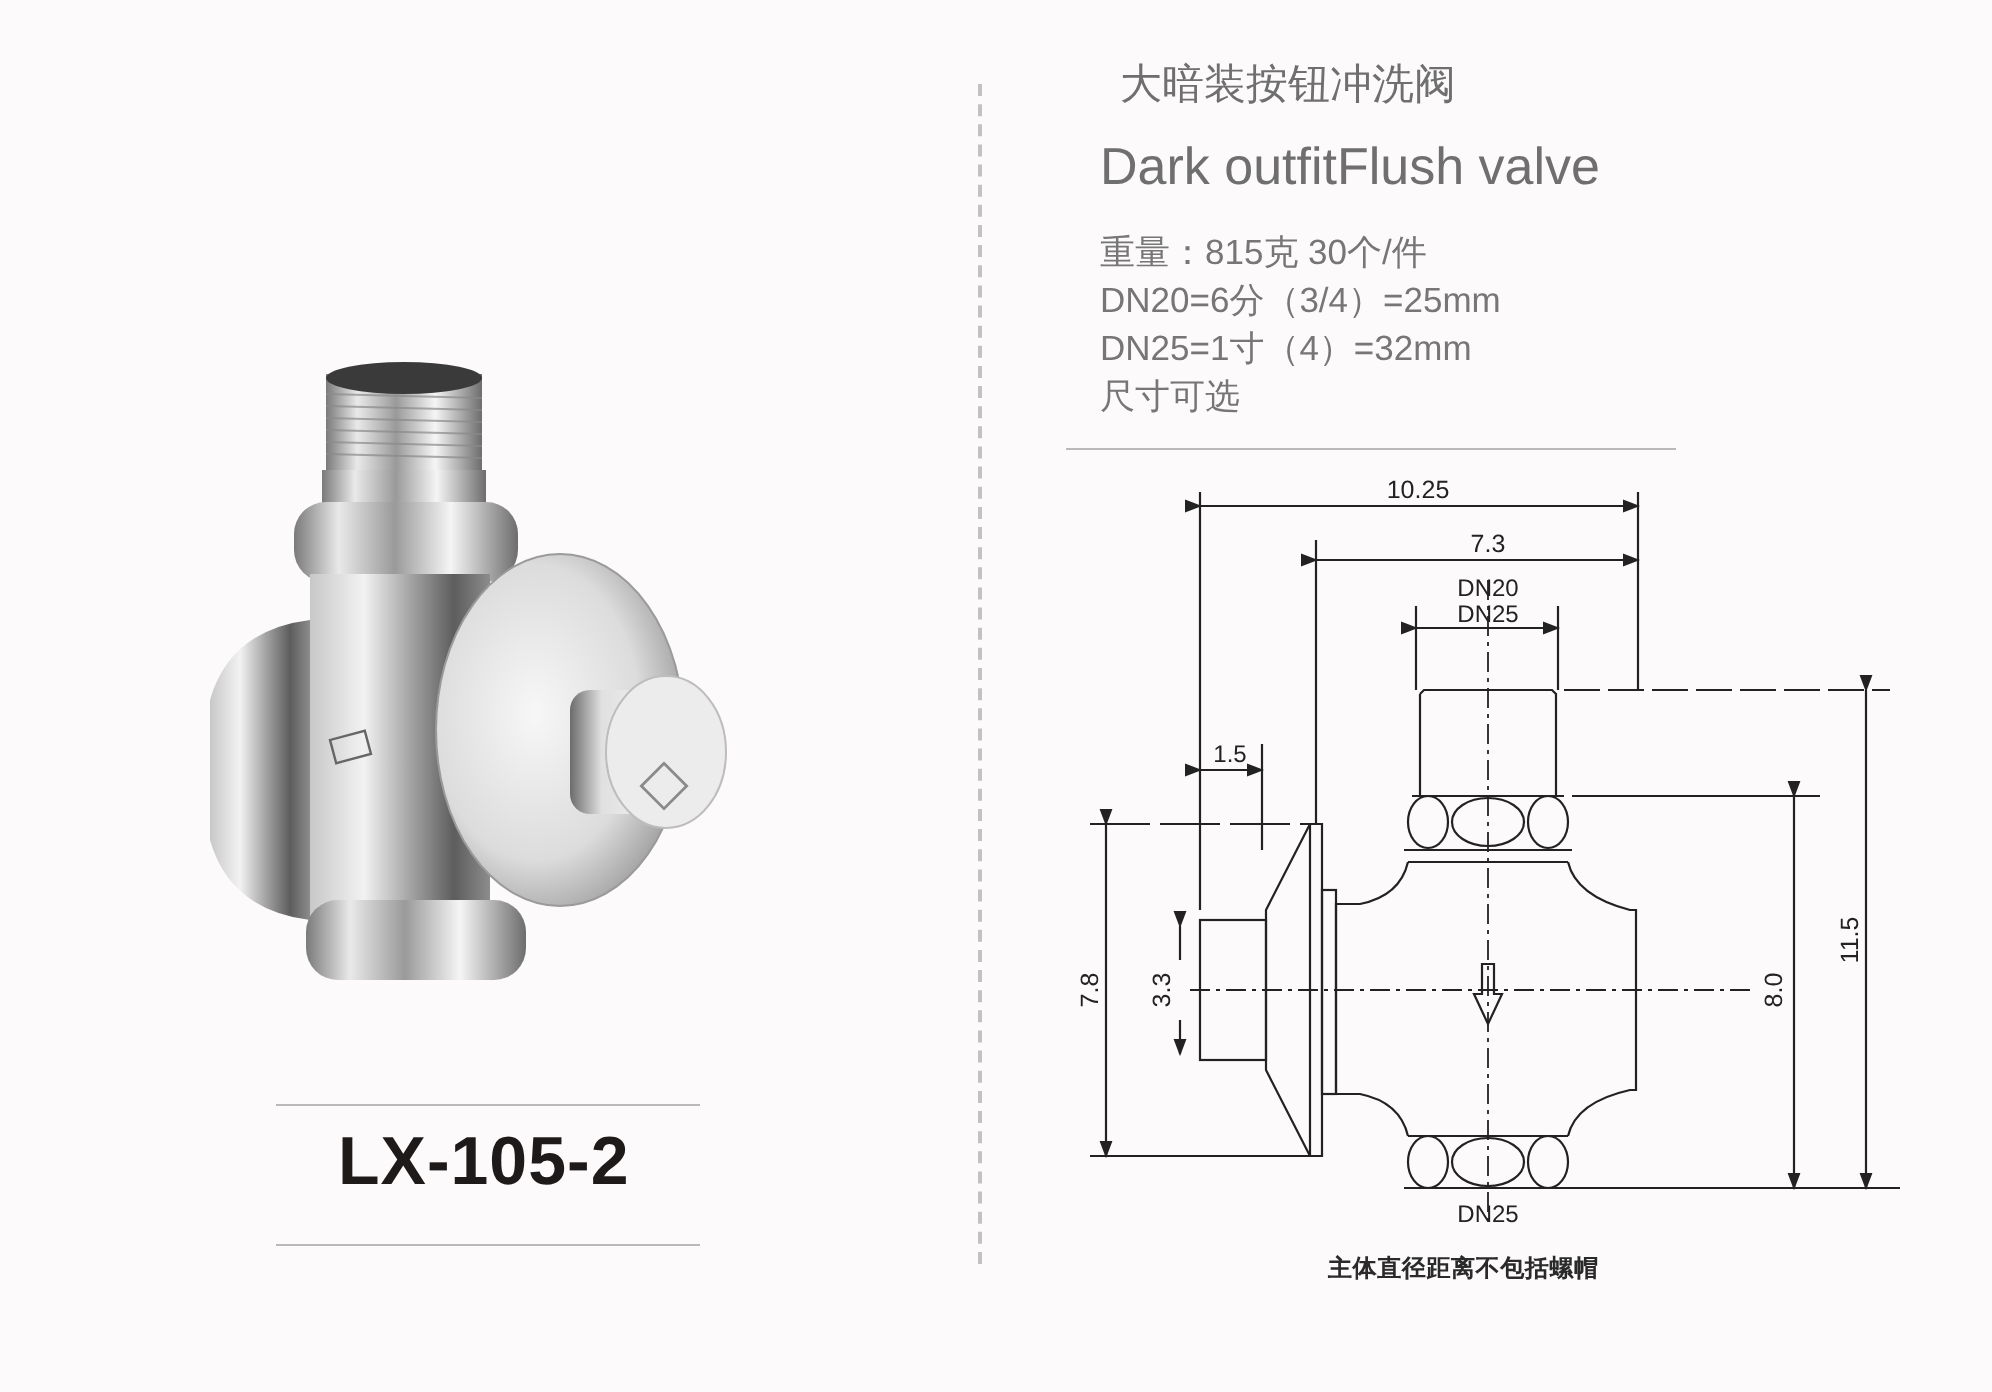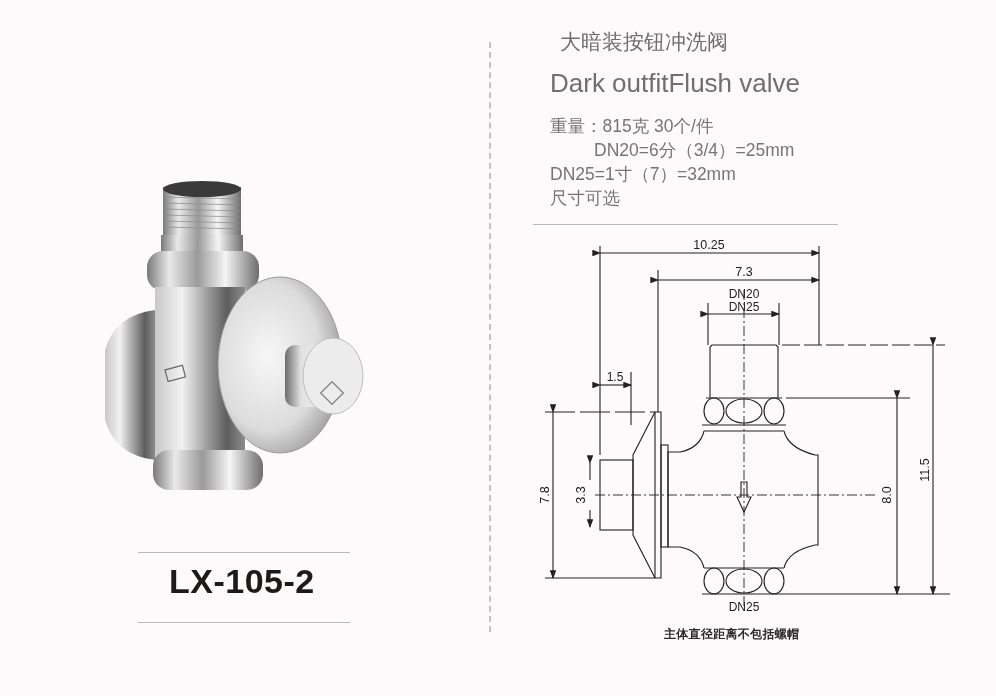--- a/index.html
+++ b/index.html
@@ -92,22 +92,22 @@
 </div>
 
 <div class="abs hline" style="left:138px; top:552px; width:212px;"></div>
 <div class="abs model">LX-105-2</div>
 <div class="abs hline" style="left:138px; top:622px; width:212px;"></div>
 
 <div class="abs title-cn">大暗装按钮冲洗阀</div>
 <div class="abs title-en">Dark outfitFlush valve</div>
 
 <div class="abs spec" style="top:114px;">重量：815克   30个/件</div>
-<div class="abs spec" style="top:138px;margin-left:44px;">DN20=6分（3/4）=25mm</div>
-<div class="abs spec" style="top:162px;">DN25=1寸（7）=32mm</div>
+<div class="abs spec" style="top:138px;">DN20=6分（3/4）=25mm</div>
+<div class="abs spec" style="top:162px;">DN25=1寸（4）=32mm</div>
 <div class="abs spec" style="top:186px;">尺寸可选</div>
 
 <div class="abs hline" style="left:533px; top:224px; width:305px;"></div>
 
 <svg class="abs" style="left:530px; top:228px;" width="440" height="395" viewBox="530 228 440 395">
   <defs>
     <marker id="arr" markerWidth="8" markerHeight="6" refX="7" refY="3" orient="auto">
       <path d="M0,0 L8,3 L0,6 Z" fill="#222"></path>
     </marker>
   </defs>

